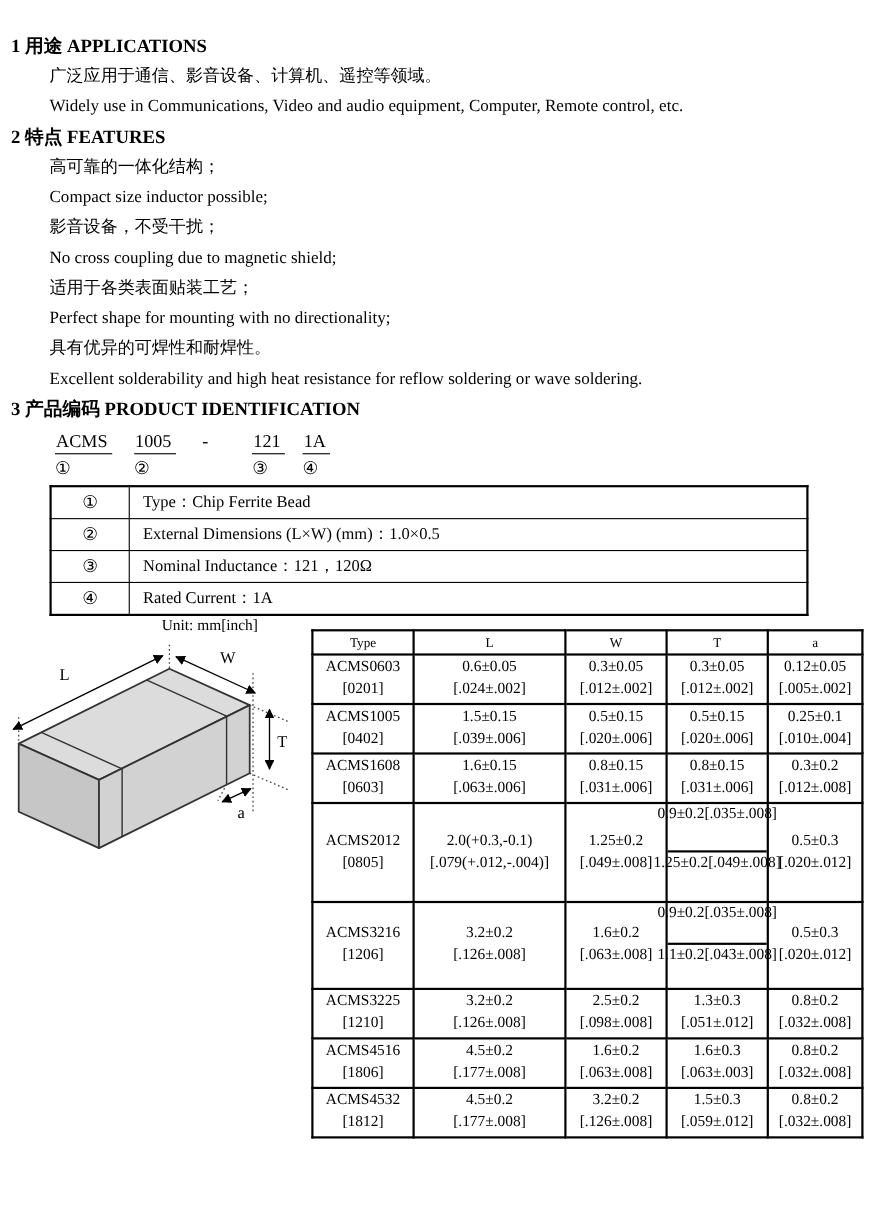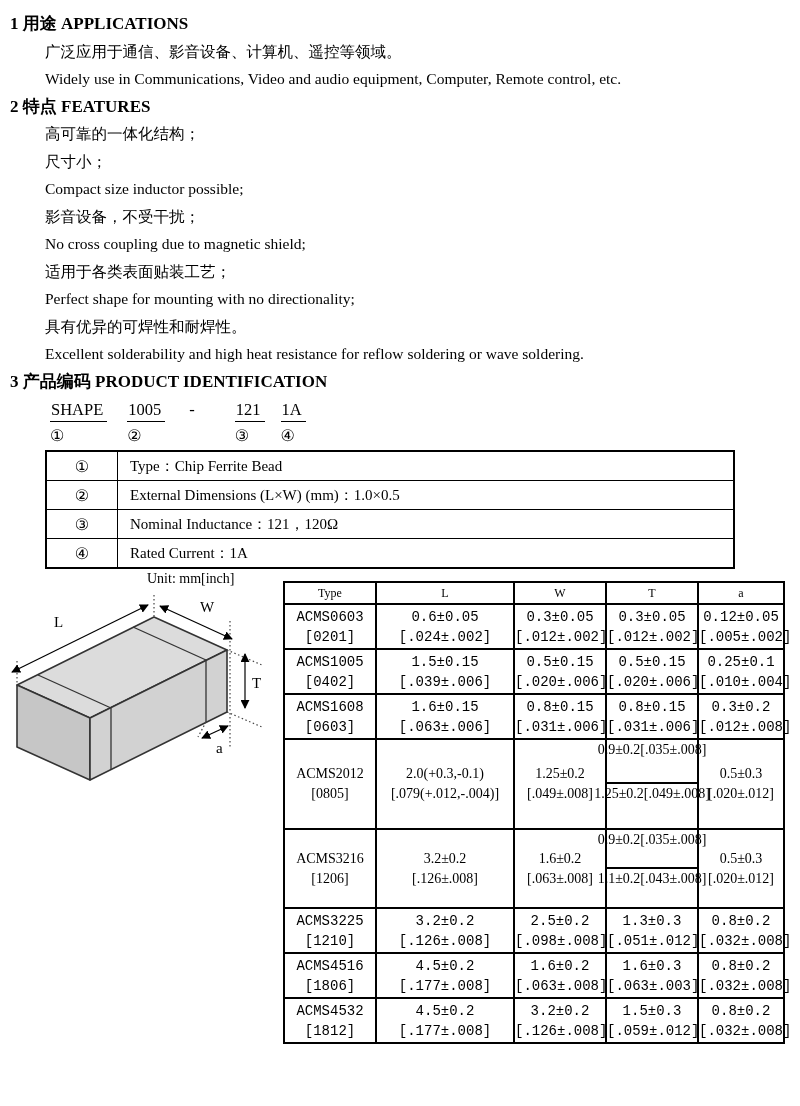--- a/index.html
+++ b/index.html
@@ -1,18 +1,18 @@
 <!DOCTYPE html>
 <html><head>
 <meta charset="utf-8">
 <style>
   html,body{margin:0;padding:0;background:#fff;}
   body{width:800px;height:1106px;overflow:hidden;color:#000;
        font-family:"Liberation Serif","DejaVu Serif",serif;}
-  .page{padding-top:10px;}
+  .page{padding-top:28px;}
   .sec-heading{font-size:17px;font-weight:bold;line-height:27.5px;margin:0 0 0 10px;}
   .line{font-size:15.5px;line-height:27.5px;margin:0;}
   .indent{margin-left:45px;}
 
   
   .code-row{display:flex;align-items:flex-start;margin:4px 0 2px 50px;}
   .code-part{text-align:left;}
   .ctxt{display:inline-block;font-size:16.5px;line-height:21px;
         border-bottom:1.5px solid #000;padding:0 4px 1px 1px;}
   .ctxt.nou{border-bottom:none;padding:0 2px;}
@@ -29,21 +29,21 @@
   .s4{position:relative;height:470px;margin-top:2px;}
   .unit-label{position:absolute;left:147px;top:0;font-size:14px;}
   .chip-svg{position:absolute;left:2px;top:24px;}
 
   .dim-table{position:absolute;left:283px;top:10px;width:502px;
              border-collapse:collapse;border:2px solid #000;table-layout:fixed;
              font-size:14px;}
   .dim-table th,.dim-table td{border:2px solid #000;text-align:center;
              padding:0;line-height:20px;font-weight:normal;vertical-align:middle;}
   .dim-table th{height:20px;font-size:12px;}
-  tr.h43 td{height:43px;font-family:Liberation Mono, monospace;}
+  tr.h43 td{height:43px;}
   tr.h88 td{height:88px;}
   tr.h77 td{height:77px;}
   td.split{padding:0;height:auto;}
   td.split .sub{box-sizing:border-box;display:flex;flex-direction:row;
                 justify-content:center;}
   tr.h88 td.split .sub{height:44px;}
   tr.h77 td.split .sub{height:38.5px;}
   td.split .sub:first-child{border-bottom:2px solid #000;}
   .cellline{display:block;}
   svg text{font-family:"Liberation Serif","DejaVu Serif",serif;font-size:15px;fill:#000;}
@@ -53,33 +53,32 @@
 
 <div class="page">
 
   <h2 class="sec-heading">1 用途 APPLICATIONS</h2>
   <p class="line indent">广泛应用于通信、影音设备、计算机、遥控等领域。</p>
   <p class="line indent">Widely use in Communications, Video and audio equipment, Computer, Remote control, etc.</p>
 
   <h2 class="sec-heading">2 特点 FEATURES</h2>
   <div id="features">
       <p class="line indent">高可靠的一体化结构；</p>
-      <p class="line indent">尺寸小；</p>
       <p class="line indent">Compact size inductor possible;</p>
       <p class="line indent">影音设备，不受干扰；</p>
       <p class="line indent">No cross coupling due to magnetic shield;</p>
       <p class="line indent">适用于各类表面贴装工艺；</p>
       <p class="line indent">Perfect shape for mounting with no directionality;</p>
       <p class="line indent">具有优异的可焊性和耐焊性。</p>
       <p class="line indent">Excellent solderability and high heat resistance for reflow soldering or wave soldering.</p>
     </div>
 
   <h2 class="sec-heading">3 产品编码 PRODUCT IDENTIFICATION</h2>
   <div class="code-row" id="code-row">
-      <div class="code-part" style="margin-right: 20px;"><div class="ctxt">SHAPE</div><div class="cmark">①</div></div>
+      <div class="code-part" style="margin-right: 20px;"><div class="ctxt">ACMS</div><div class="cmark">①</div></div>
       <div class="code-part" style="margin-right: 22px;"><div class="ctxt">1005</div><div class="cmark">②</div></div>
       <div class="code-part" style="margin-right: 38px;"><div class="ctxt nou">-</div><div class="cmark"></div></div>
       <div class="code-part" style="margin-right: 16px;"><div class="ctxt">121</div><div class="cmark">③</div></div>
       <div class="code-part" style="margin-right: 5px;"><div class="ctxt">1A</div><div class="cmark">④</div></div>
     </div>
   <table class="pid-table">
     <tbody id="pid-body">
         <tr>
           <td class="mark">①</td>
           <td class="desc">Type：Chip Ferrite Bead</td>

